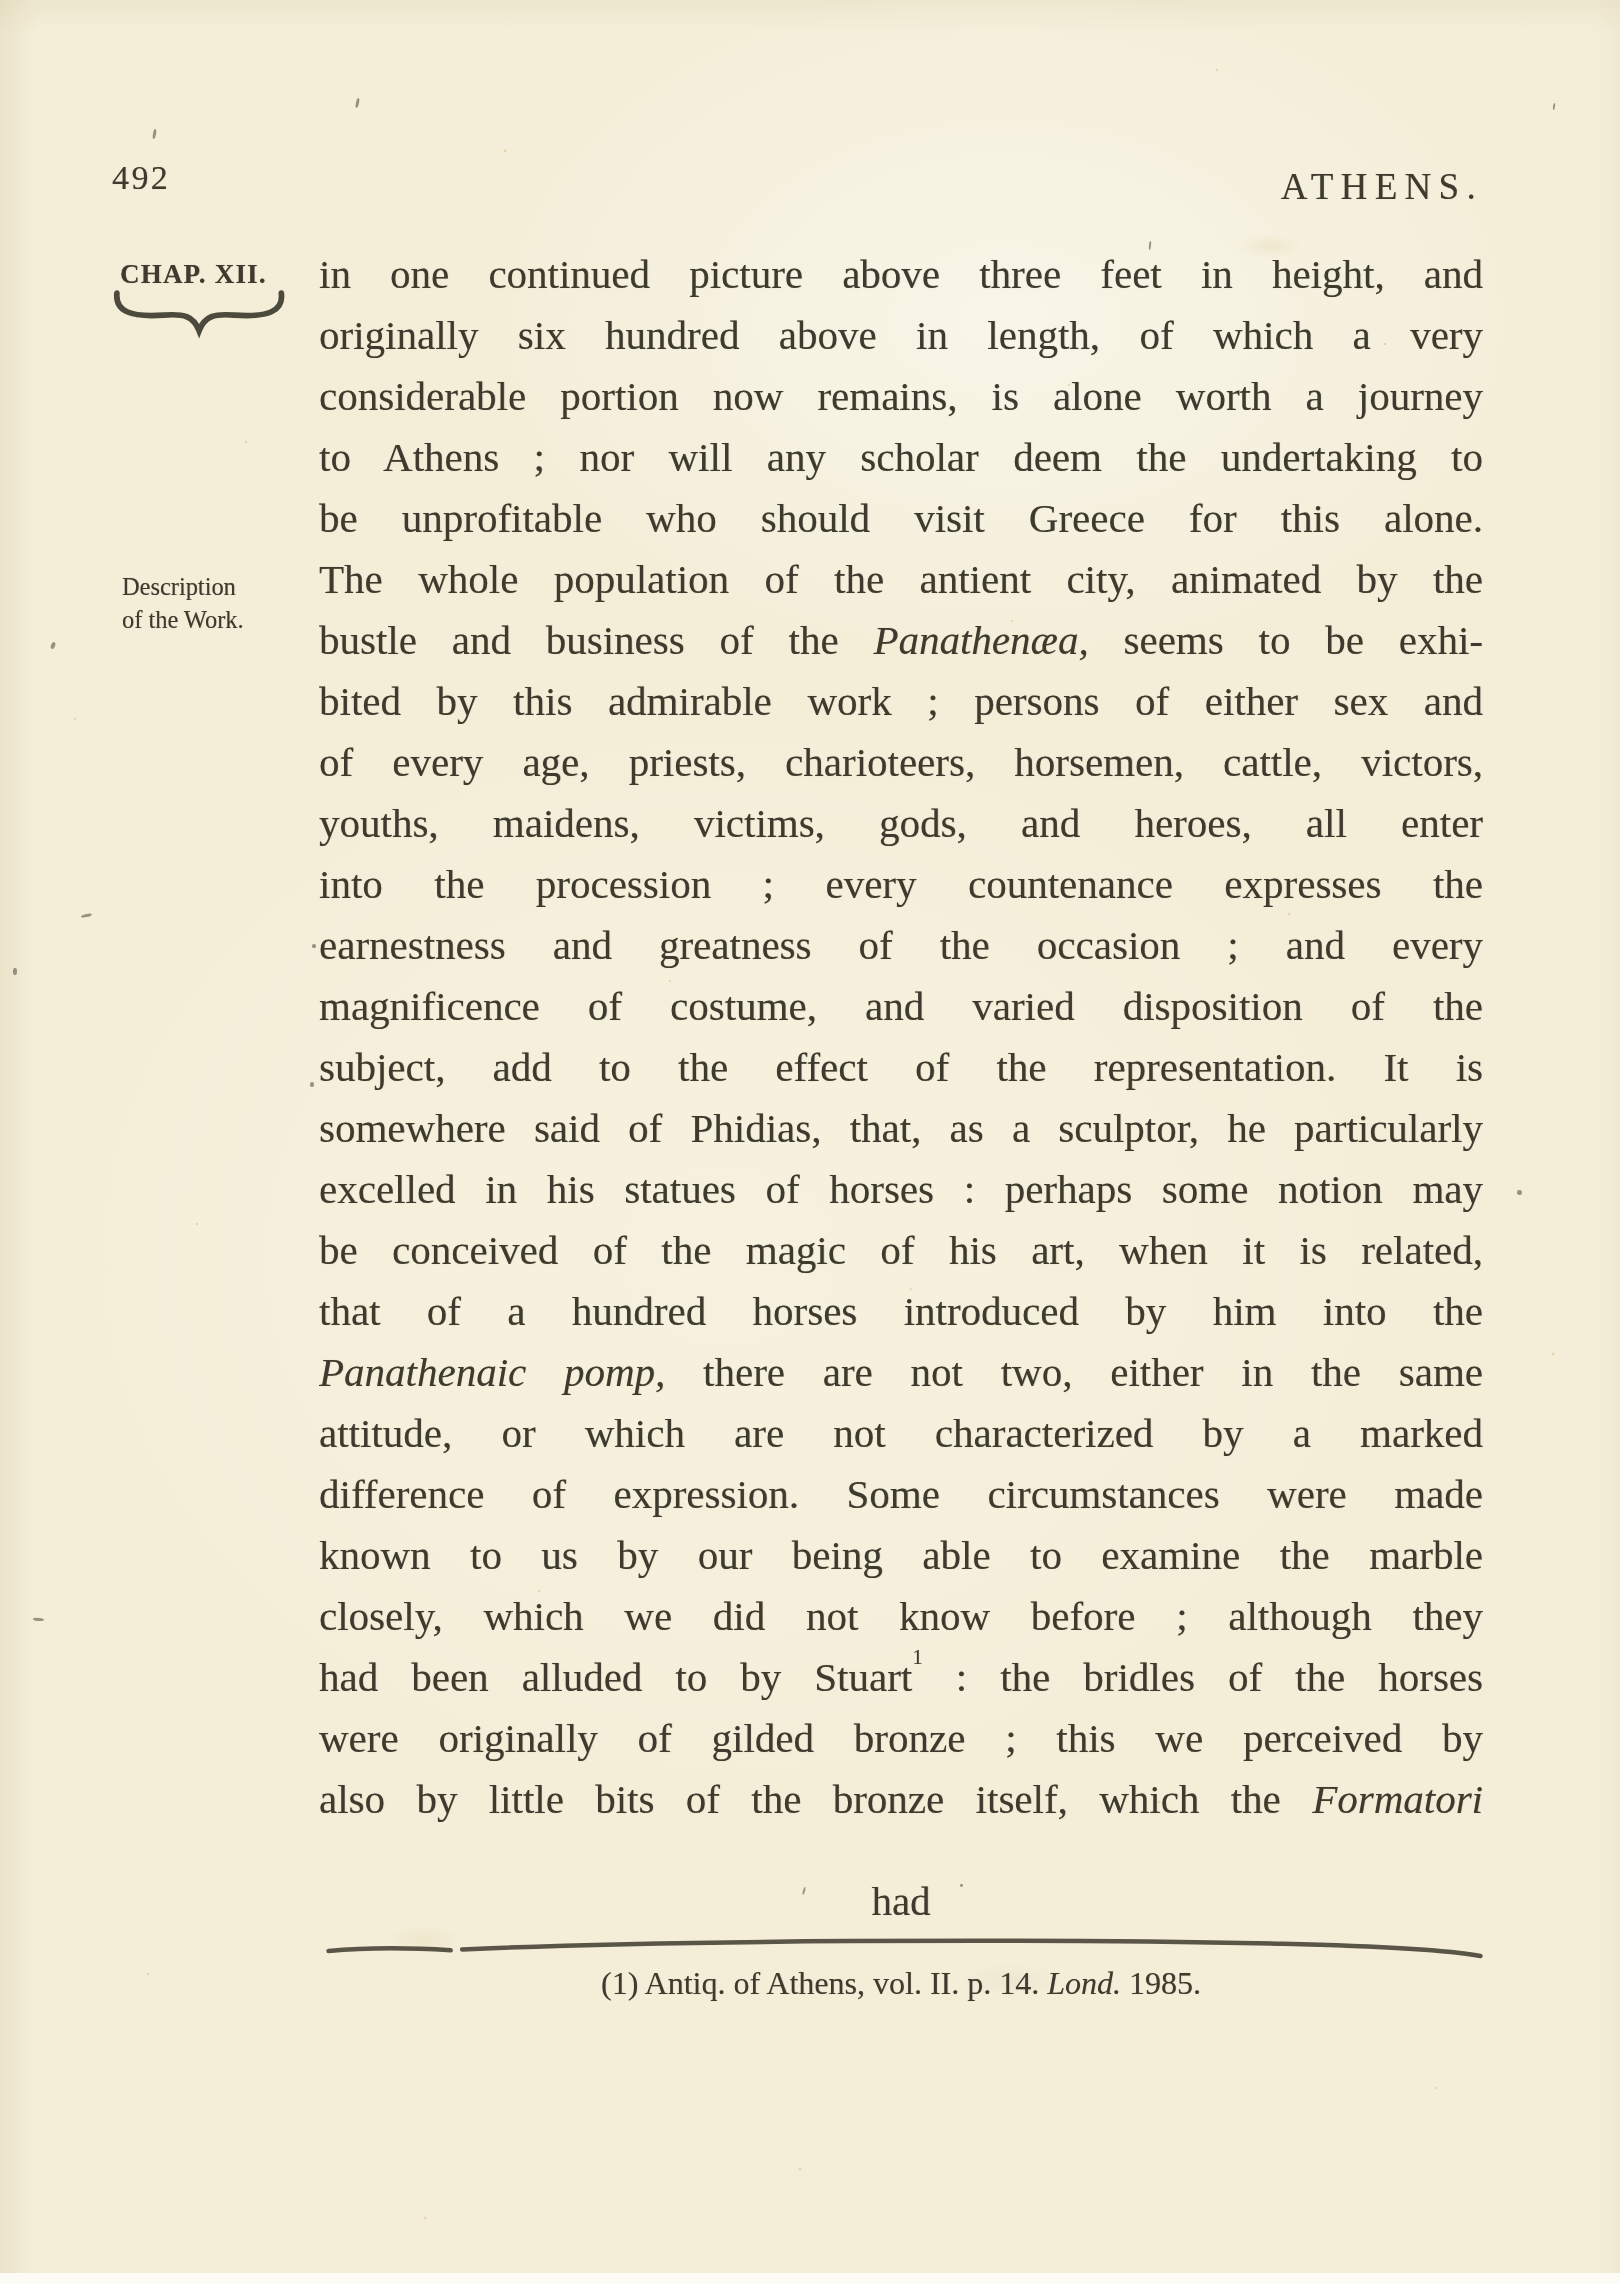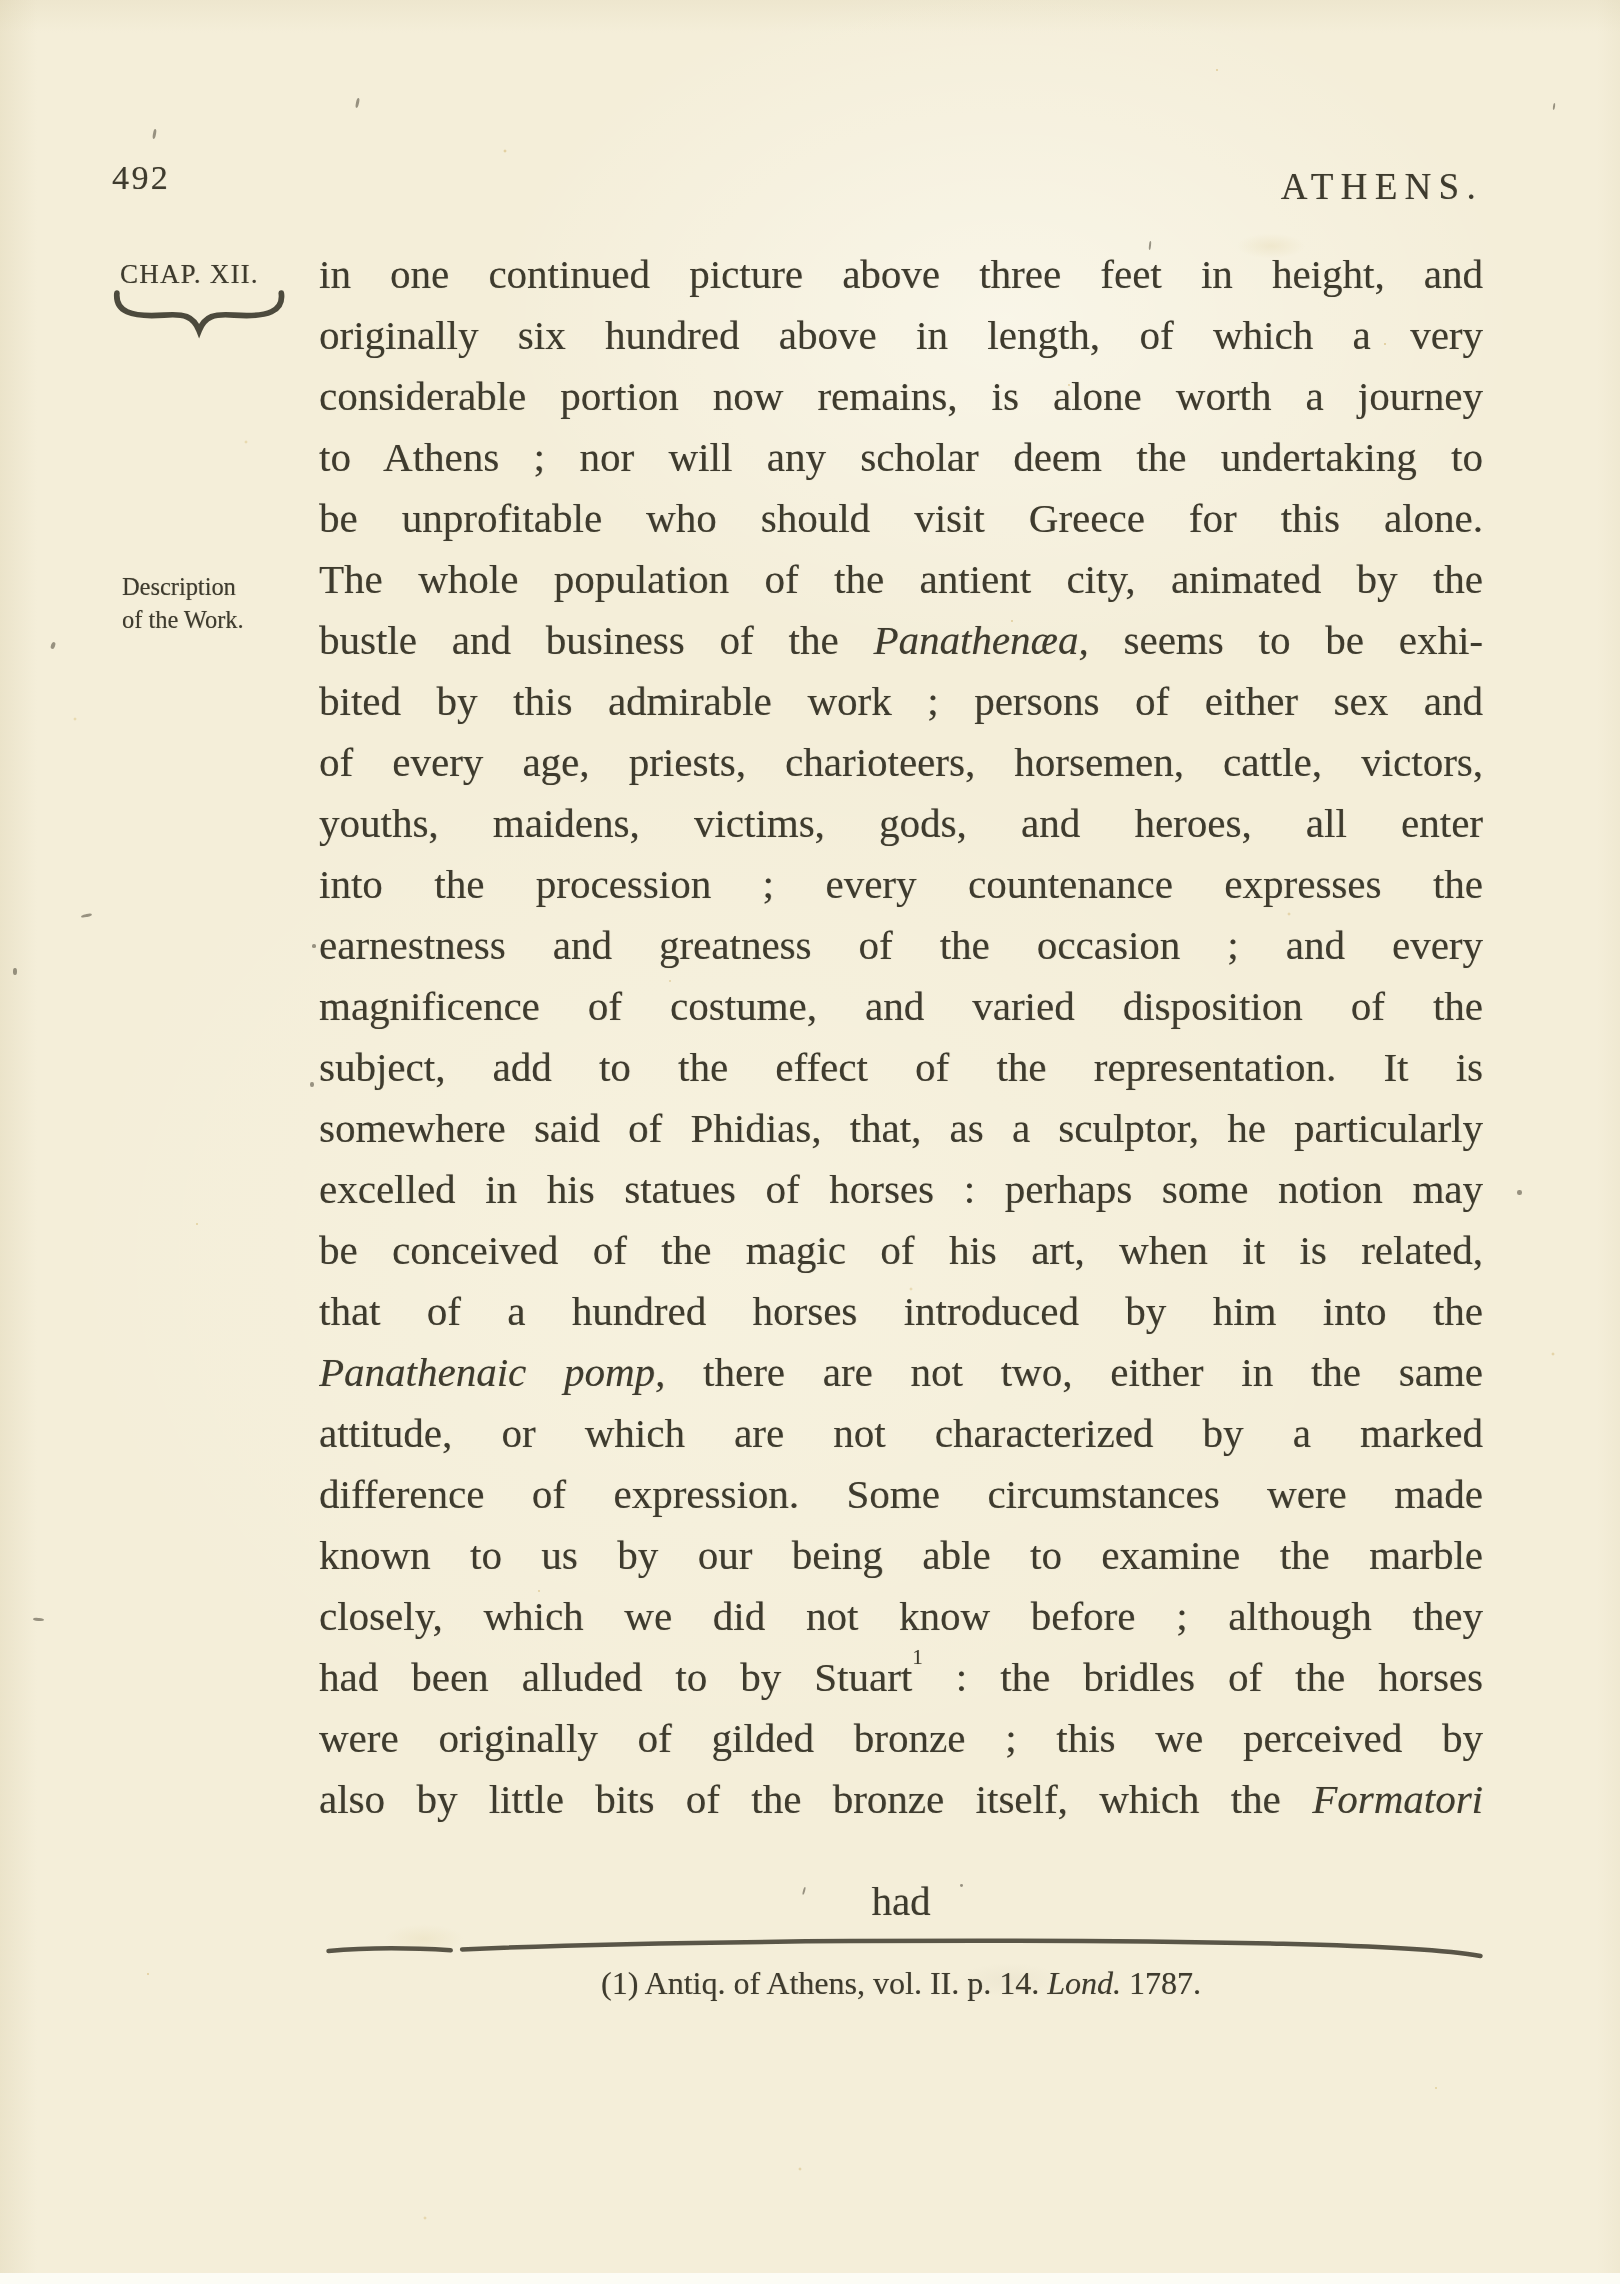--- a/index.html
+++ b/index.html
@@ -44,21 +44,21 @@
       radial-gradient(ellipse 49px 18px at 1271px 246px, rgba(215,198,140,.22), transparent 70%),
       radial-gradient(ellipse 57px 21px at 424px 1939px, rgba(215,198,140,.18), transparent 70%),
       radial-gradient(ellipse 73px 24.4px at 1010px 1980px, rgba(160,150,120,.08), transparent 70%);
   }
   .ink { text-shadow: 0.3px 0.3px 0.7px rgba(58,54,40,.45); }
 
   .page-number   { position:absolute; left:112px; top:161px; font-size:34px; line-height:1; letter-spacing:2.4px; }
   .running-header{ position:absolute; left:319px; top:168px; width:1164px; text-align:right;
                    font-size:37px; line-height:1; letter-spacing:7.3px; }
   .chap-note     { position:absolute; left:120px; top:261px; font-size:27px; line-height:1;
-                   letter-spacing:1.2px; font-weight:normal; }
+                   letter-spacing:1.2px; font-weight:bold; }
   .chap-brace    { position:absolute; left:112px; top:288px; }
   .margin-note   { position:absolute; left:122px; top:570px; width:220px;
                    font-size:24.4px; line-height:33px; }
   .body-col      { position:absolute; left:319px; top:244px; width:1164px; font-size:41px; }
   .bline         { height:61px; line-height:61px; text-align:justify; overflow:hidden; }
   .bline::after  { content:""; display:inline-block; width:100%; height:0; }
   .it            { font-style:italic; }
   sup            { font-size:21px; line-height:0; position:relative; top:-12.2px; }
   .catchword-row { position:absolute; left:319px; top:1871px; width:1164px; text-align:center;
                    font-size:41px; line-height:61px; }
@@ -122,21 +122,21 @@
 
   <div class="catchword-row ink">had</div>
 
   <div class="footnote-rule">
     <svg width="1165" height="28" viewBox="0 0 1430 34">
       <path d="M8 22 C50 18 110 18 158 21" fill="none" stroke="#3d3a2d" stroke-width="5.5" stroke-linecap="round" opacity="0.85"></path>
       <path d="M172 20 C420 9 860 6 1180 13 C1300 16 1390 22 1422 28" fill="none" stroke="#3d3a2d" stroke-width="5.5" stroke-linecap="round" opacity="0.85"></path>
     </svg>
   </div>
 
-  <div class="footnote ink"><span>(1) Antiq. of Athens, vol. II. p. 14.  </span><span class="it">Lond.</span><span> 1787.</span></div>
+  <div class="footnote ink"><span>(1) Antiq. of Athens, vol. II. p. 14.  </span><span class="it">Lond.</span><span> 1985.</span></div>
 
   <div class="speck" style="left:153px;top:129px;width:3.3px;height:9.8px;transform:rotate(10deg);"></div>
   <div class="speck" style="left:356px;top:98px;width:3.3px;height:9.8px;transform:rotate(12deg);"></div>
   <div class="speck" style="left:1553px;top:103px;width:2.4px;height:7.3px;transform:rotate(8deg);"></div>
   <div class="speck" style="left:1149px;top:241px;width:2.4px;height:9px;transform:rotate(6deg);"></div>
   <div class="speck" style="left:51px;top:642px;width:4.1px;height:7.3px;transform:rotate(20deg);"></div>
   <div class="speck" style="left:81px;top:914px;width:11.4px;height:3.3px;transform:rotate(-12deg);"></div>
   <div class="speck" style="left:13px;top:968px;width:4.1px;height:7.3px;"></div>
   <div class="speck" style="left:312px;top:944px;width:4.1px;height:4.1px;"></div>
   <div class="speck" style="left:310px;top:1082px;width:4.1px;height:4.9px;"></div>

